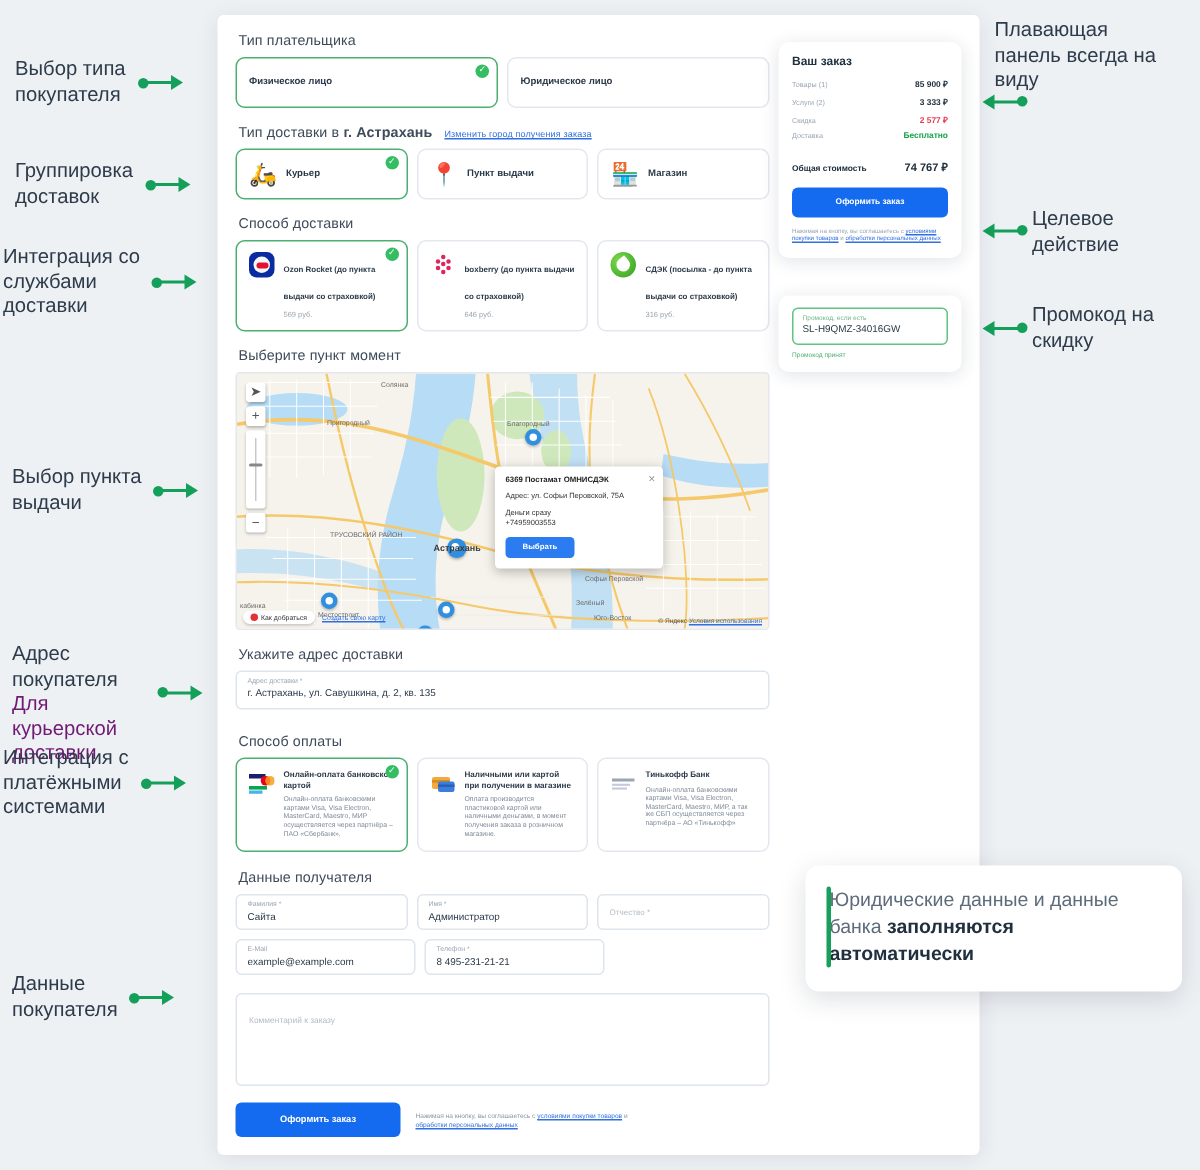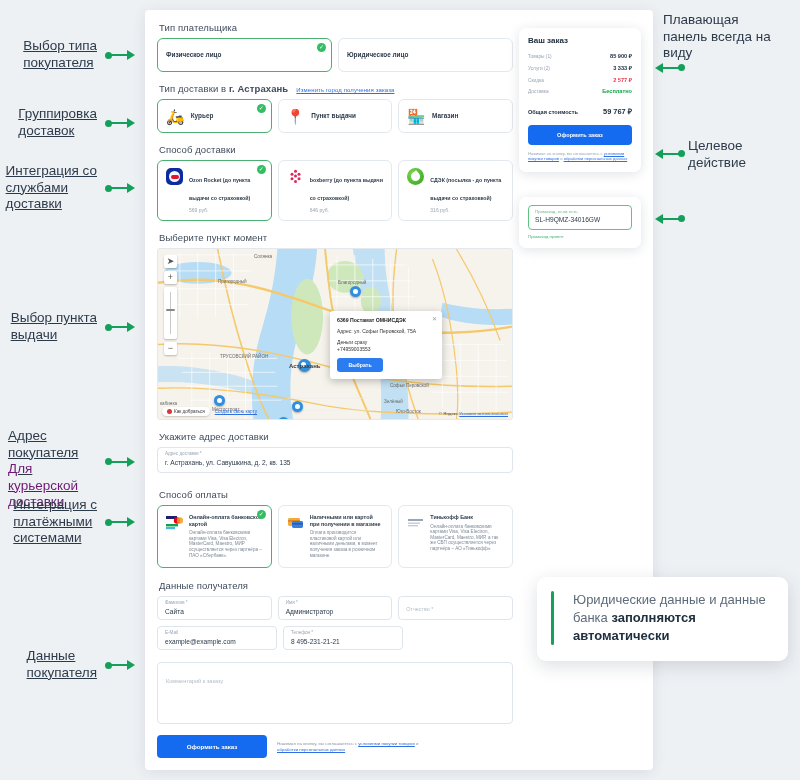--- a/index.html
+++ b/index.html
@@ -11,21 +11,21 @@
     color: #2b3a4a;
     position: relative;
     overflow: hidden;
   }
   .stage { position:absolute; inset:0; }
 
   
   .anno {
     position:absolute; display:flex; align-items:center; gap:8px;
   }
-  .anno.left { justify-content:flex-end;text-decoration:underline; }
+  .anno.left { justify-content:flex-start; }
   .anno-text { font-size:13.5px; line-height:16.5px; color:#2e3b4b; }
   .anno-text .sub { color:#701a75; display:block; }
   .arrow { flex:none; width:30px; height:14px; position:relative; }
   .arrow .dot {
     position:absolute; top:4px; width:7px; height:7px; border-radius:50%;
     background:#14a05a;
   }
   .arrow .shaft {
     position:absolute; top:6.5px; height:2px; background:#14a05a;
   }
@@ -180,21 +180,21 @@
   }
   .promo-field { border:1px solid #5fc482; border-radius:4px; padding:3px 6px 4px; }
   .promo-field .lab { font-size:4.4px; color:#73b98d; display:block; line-height:6px;}
   .promo-field .val { font-size:6.6px; color:#2b3a4a; display:block; line-height:10px;}
   .promo-hint { font-size:4.4px; color:#4cb073; margin-top:4px; }
 
   
   .tooltip {
     position:absolute; left:537px; top:577px; width:251px;
     background:#fff; border-radius:9px; box-shadow:0 5px 18px rgba(25,40,60,.15);
-    padding:14px 16px 16px 24px;
+    padding:14px 16px 16px 4px;
   }
   .tooltip:before { content:""; position:absolute; left:14px; top:14px; bottom:16px; width:3px; background:#16a05a; border-radius:2px; }
   .tooltip-txt { margin-left:12px; font-size:13px; line-height:18px; color:#5d6b7b; }
   .tooltip-txt b { color:#20303f; }
 </style>
 </head>
 <body>
 
 <div class="stage">
 
@@ -266,20 +266,23 @@
 
   <div class="anno" style="left:688px; top:138px; width:110px;">
     <div class="anno-text">Целевое<br>действие</div>
   </div>
   <div class="arrow l" style="position:absolute; left:655px; top:146px;">
       <span class="dot"></span>
       <span class="shaft"></span>
       <span class="head"></span>
     </div>
 
+  <div class="anno" style="left:688px; top:202px; width:110px;">
+    <div class="anno-text">Промокод на<br>скидку</div>
+  </div>
   <div class="arrow l" style="position:absolute; left:655px; top:211px;">
       <span class="dot"></span>
       <span class="shaft"></span>
       <span class="head"></span>
     </div>
 
   <div class="checkout-card">
     <div class="form-col">
 
       <div class="section-title">Тип плательщика</div>
@@ -547,21 +550,21 @@
       <span class="ord-k">Скидка</span>
       <span class="ord-v red">2 577 ₽</span>
     </div>
     <div class="ord-line">
       <span class="ord-k">Доставка</span>
       <span class="ord-v green">Бесплатно</span>
     </div>
 
     <div class="ord-total">
       <span class="k">Общая стоимость</span>
-      <span class="v">59 767 ₽</span>
+      <span class="v">74 767 ₽</span>
     </div>
 
     <div class="order-cta">Оформить заказ</div>
     <div class="order-agree">
       <span>Нажимая на кнопку, вы соглашаетесь с </span><a href="#">условиями покупки товаров</a><span> и </span><a href="#">обработки персональных данных</a>
     </div>
   </div>
 
   <div class="promo-panel">
     <div class="promo-field">

